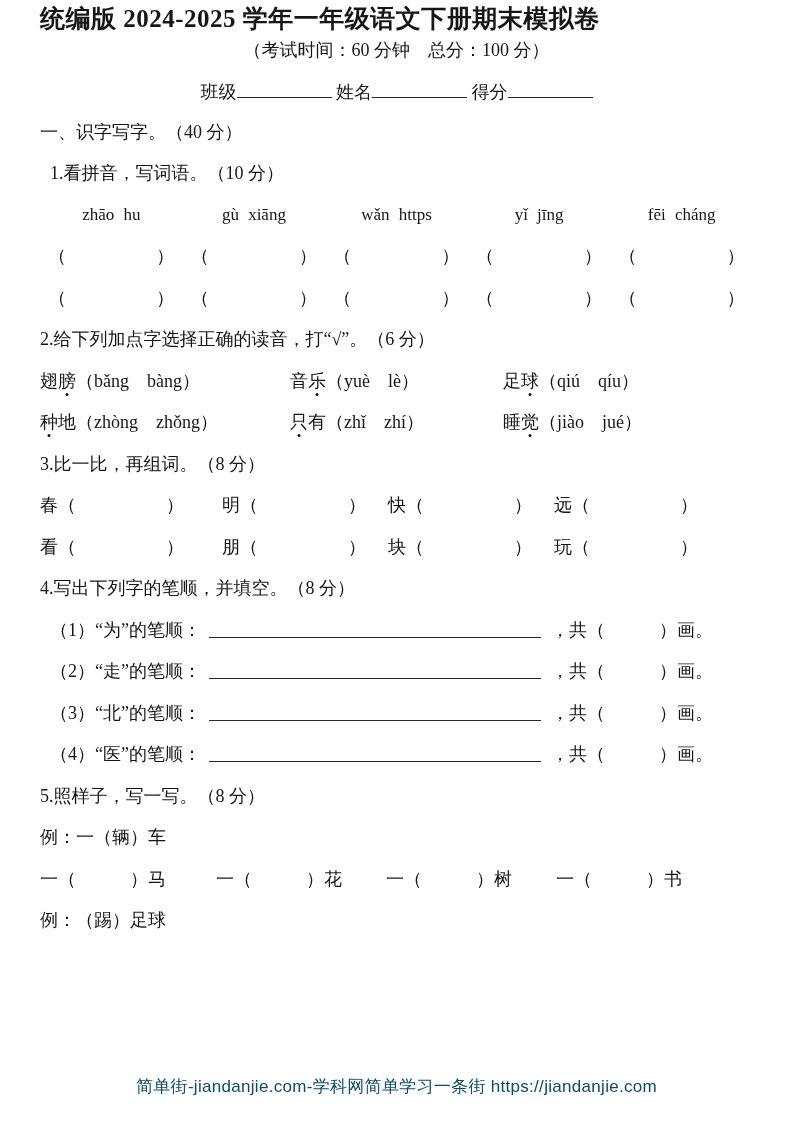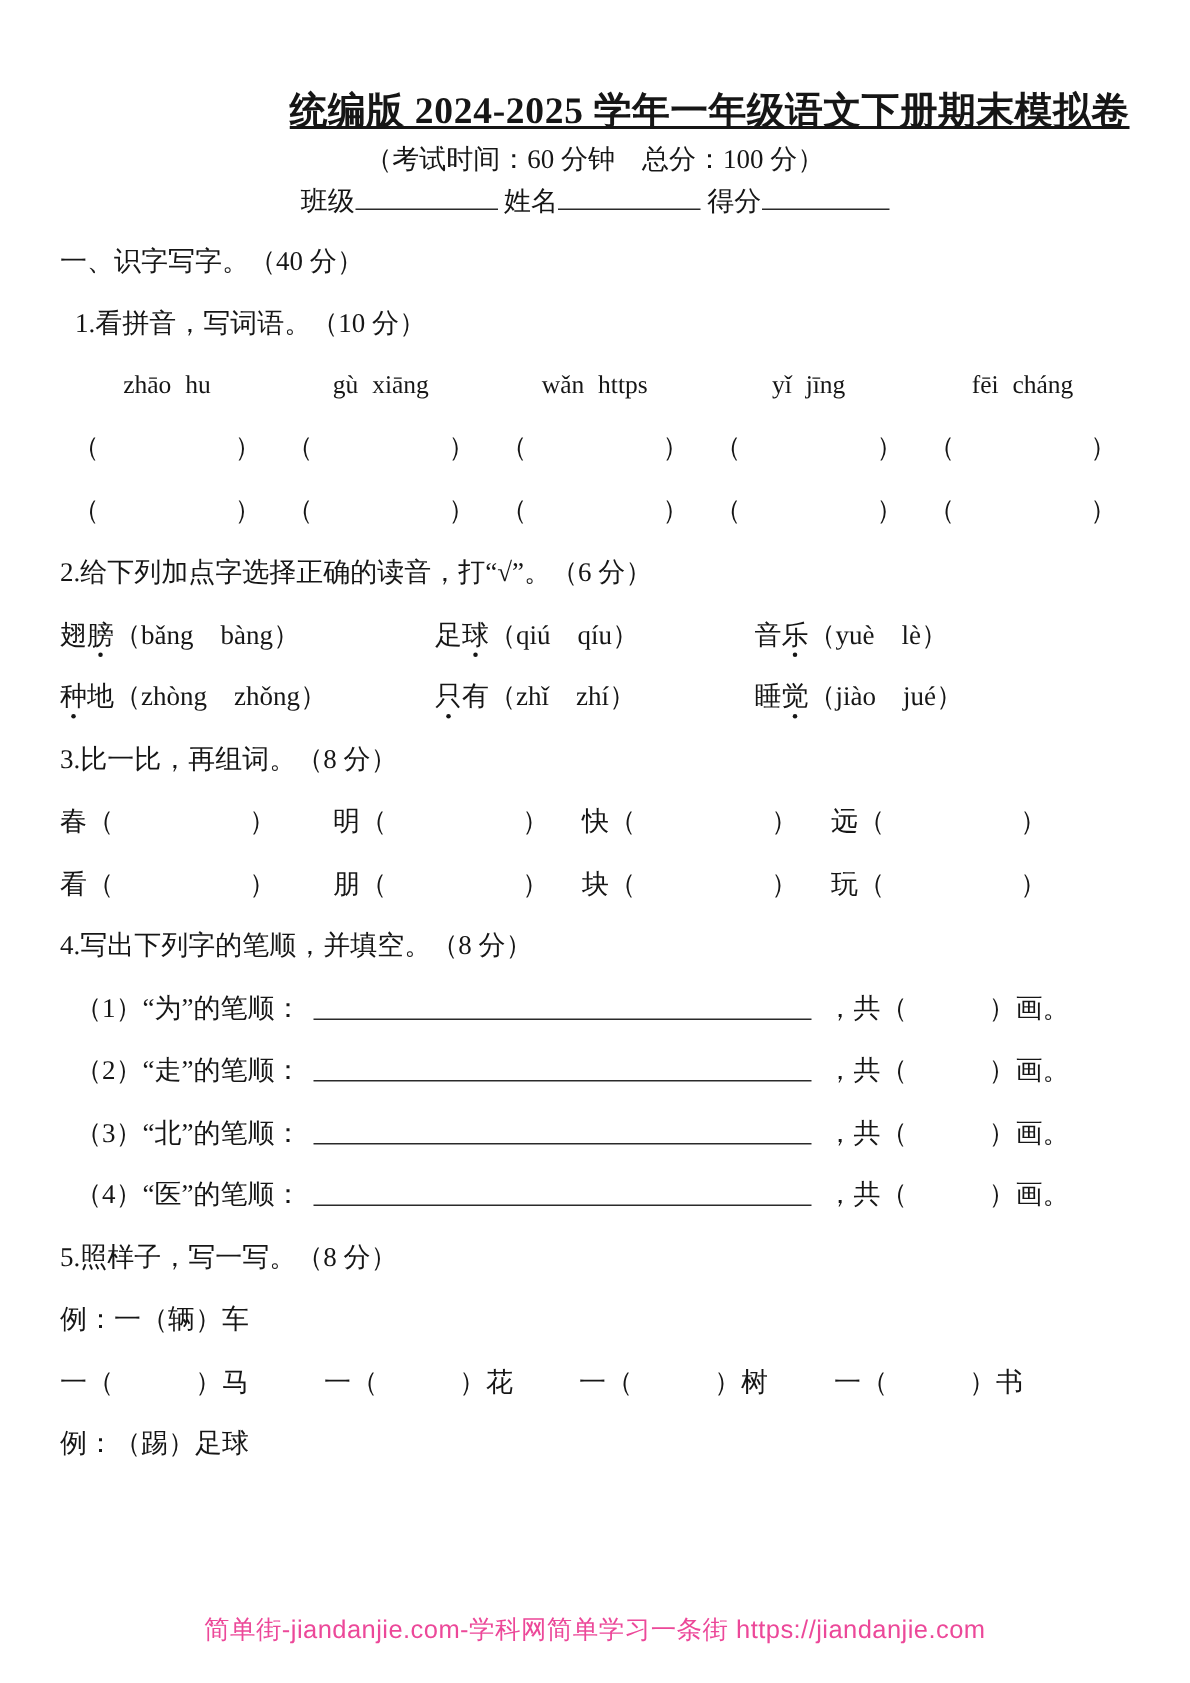--- a/index.html
+++ b/index.html
@@ -3,25 +3,25 @@
 <meta charset="utf-8">
 <style>
   html,body{margin:0;padding:0;background:#ffffff;}
   body{
     width:793px;height:1122px;overflow:hidden;position:relative;
     font-family:"Liberation Serif","DejaVu Serif",serif;
     color:#161616;
   }
   .page{padding:0 40px;}
   .title{
-    padding-top:56px;text-align:right;font-size:25px;font-weight:bold;
-    line-height:38px;letter-spacing:0.5px;text-decoration:underline;
+    text-align:left;font-size:25px;font-weight:bold;
+    line-height:38px;letter-spacing:0.5px;
   }
   .subtitle{text-align:center;font-size:18px;line-height:24px;}
-  .infoline{margin-top:3px;text-align:center;font-size:18px;line-height:25px;}
+  .infoline{margin-top:17px;text-align:center;font-size:18px;line-height:25px;}
   .blank{
     display:inline-block;border-bottom:1px solid #2a2a2a;height:1.0em;
     vertical-align:baseline;
   }
   .blank.w95{width:95px;}
   .blank.w85{width:85px;}
   .content{margin-top:6px;}
   .line{
     height:41.5px;display:flex;align-items:center;font-size:18px;
     white-space:pre;
@@ -43,21 +43,21 @@
   }
   .strokeline{display:flex;align-items:center;width:100%;padding-left:10px;}
   .uline{
     flex:1;max-width:332px;border-bottom:1px solid #2a2a2a;height:1em;
     margin:0 10px 0 8px;align-self:flex-end;margin-bottom:4px;
   }
   .suffix{white-space:pre;}
   .footer{
     position:absolute;left:0;bottom:24px;width:100%;text-align:center;
     font-family:"Liberation Sans","DejaVu Sans",sans-serif;
-    font-size:17px;color:#ec4899;letter-spacing:0.3px;
+    font-size:17px;color:#0c4a6e;letter-spacing:0.3px;
   }
 </style>
 </head>
 <body>
 
 <div class="page">
 
   <div class="title">统编版 2024-2025 学年一年级语文下册期末模拟卷</div>
 
   <div class="subtitle">（考试时间：60 分钟　总分：100 分）</div>
@@ -103,22 +103,22 @@
         <span class="pcell">（　　　　　）</span>
         <span class="pcell">（　　　　　）</span>
       </div>
     </div>
 
     <div class="line">2.给下列加点字选择正确的读音，打“√”。（6 分）</div>
 
     <div class="line">
       <div class="grid3">
         <span class="cell"><span>翅</span><span class="dotchar">膀</span><span>（bǎng　bàng）</span></span>
+        <span class="cell"><span>音</span><span class="dotchar">乐</span><span>（yuè　lè）</span></span>
         <span class="cell"><span>足</span><span class="dotchar">球</span><span>（qiú　qíu）</span></span>
-        <span class="cell"><span>音</span><span class="dotchar">乐</span><span>（yuè　lè）</span></span>
       </div>
     </div>
 
     <div class="line">
       <div class="grid3">
         <span class="cell"><span></span><span class="dotchar">种</span><span>地（zhòng　zhǒng）</span></span>
         <span class="cell"><span></span><span class="dotchar">只</span><span>有（zhǐ　zhí）</span></span>
         <span class="cell"><span>睡</span><span class="dotchar">觉</span><span>（jiào　jué）</span></span>
       </div>
     </div>

